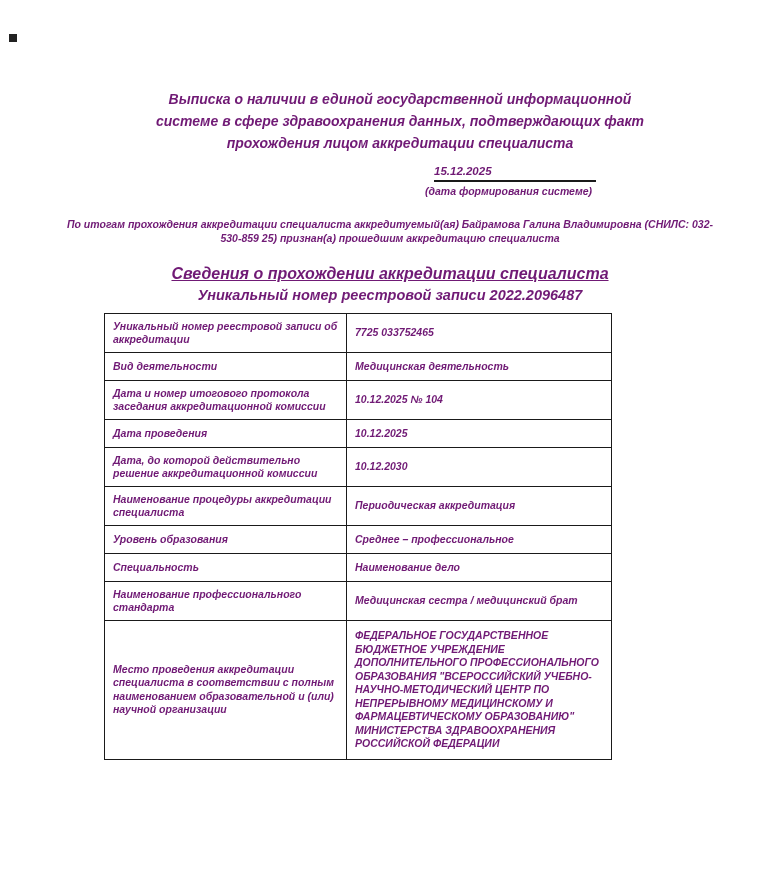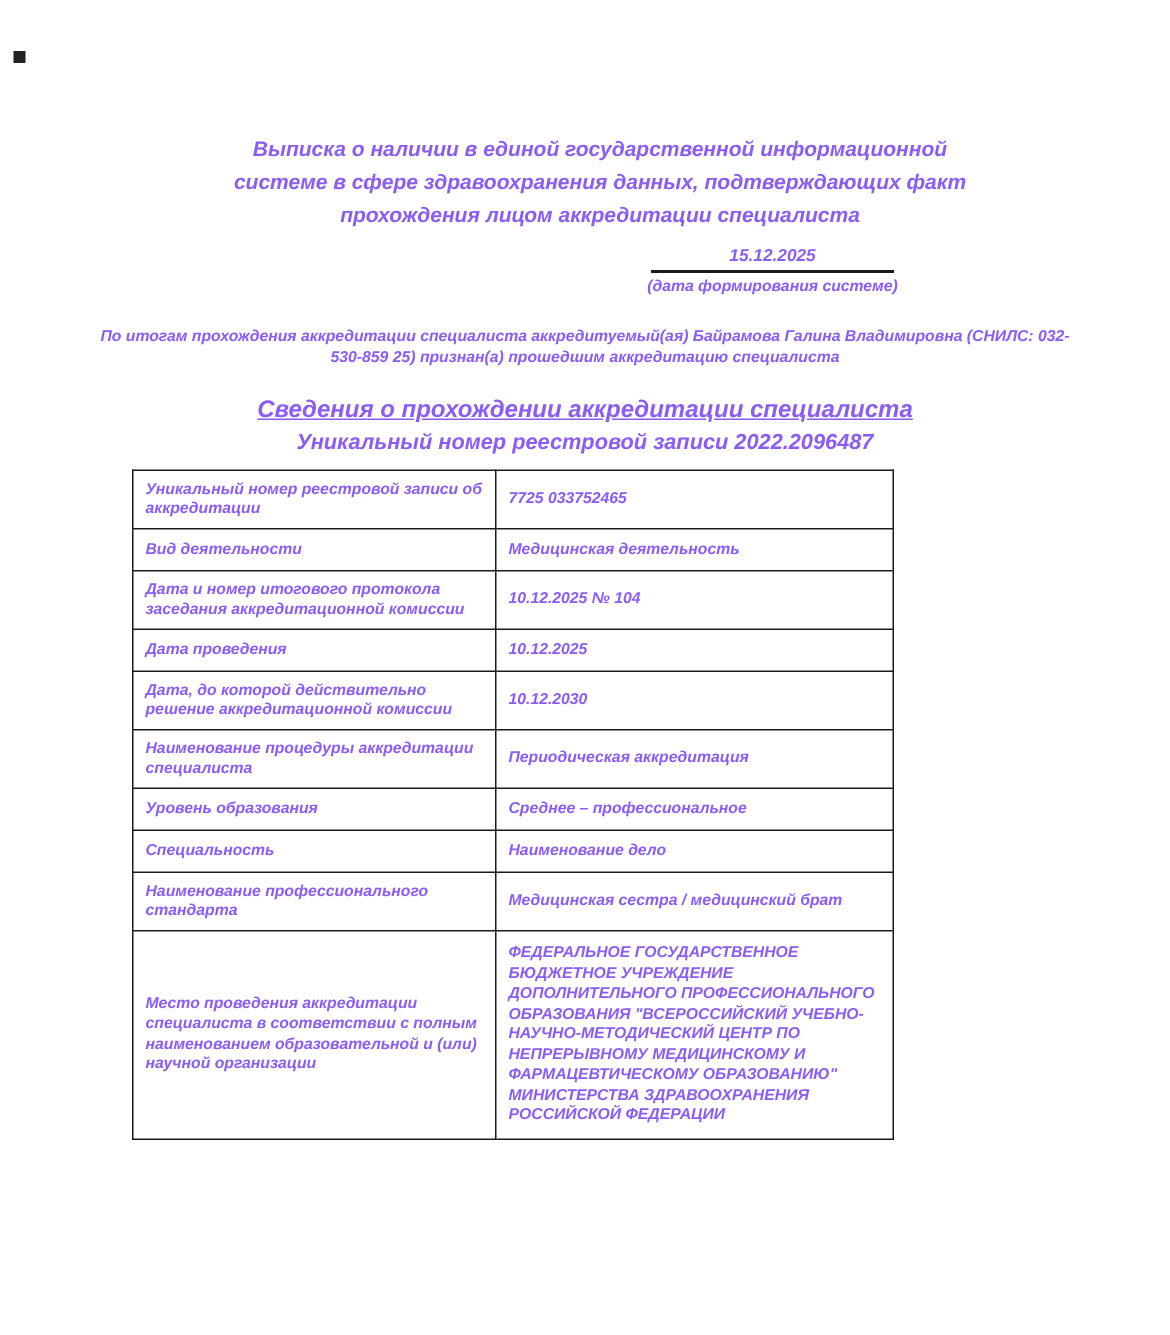--- a/index.html
+++ b/index.html
@@ -3,21 +3,21 @@
 <meta charset="utf-8">
 <style>
   * { margin: 0; padding: 0; box-sizing: border-box; }
   html, body { background: #ffffff; }
   .page {
     position: relative;
     width: 780px;
     height: 890px;
     background: #ffffff;
     font-family: "Liberation Sans", sans-serif;
-    color: #8b5cf6;
+    color: #701a75;
     font-weight: bold;
     font-style: italic;
     overflow: hidden;
   }
   .corner-mark {
     position: absolute;
     left: 9px;
     top: 34px;
     width: 8px;
     height: 8px;
@@ -30,21 +30,20 @@
     width: 660px;
     text-align: center;
     font-size: 14px;
     line-height: 22px;
   }
   .date-block {
     position: absolute;
     top: 165px;
     left: 425px;
     width: 180px;
-    text-align: center;
   }
   .date-line {
     width: 162px;
     margin: 0 auto;
     font-size: 11.5px;
     padding-bottom: 3px;
     border-bottom: 2px solid #1a1a1a;
   }
   .date-caption {
     margin-top: 3px;
@@ -73,21 +72,21 @@
     position: absolute;
     top: 287px;
     left: 0;
     width: 780px;
     text-align: center;
     font-size: 14.5px;
   }
   table.acc-table {
     position: absolute;
     top: 313px;
-    left: 88px;
+    left: 104px;
     width: 508px;
     border-collapse: collapse;
     table-layout: fixed;
     padding-left: 44px;
   }
   table.acc-table td {
     border: 1.6px solid #1a1a1a;
     font-size: 10.5px;
     line-height: 13.5px;
     padding: 5px 8px;

